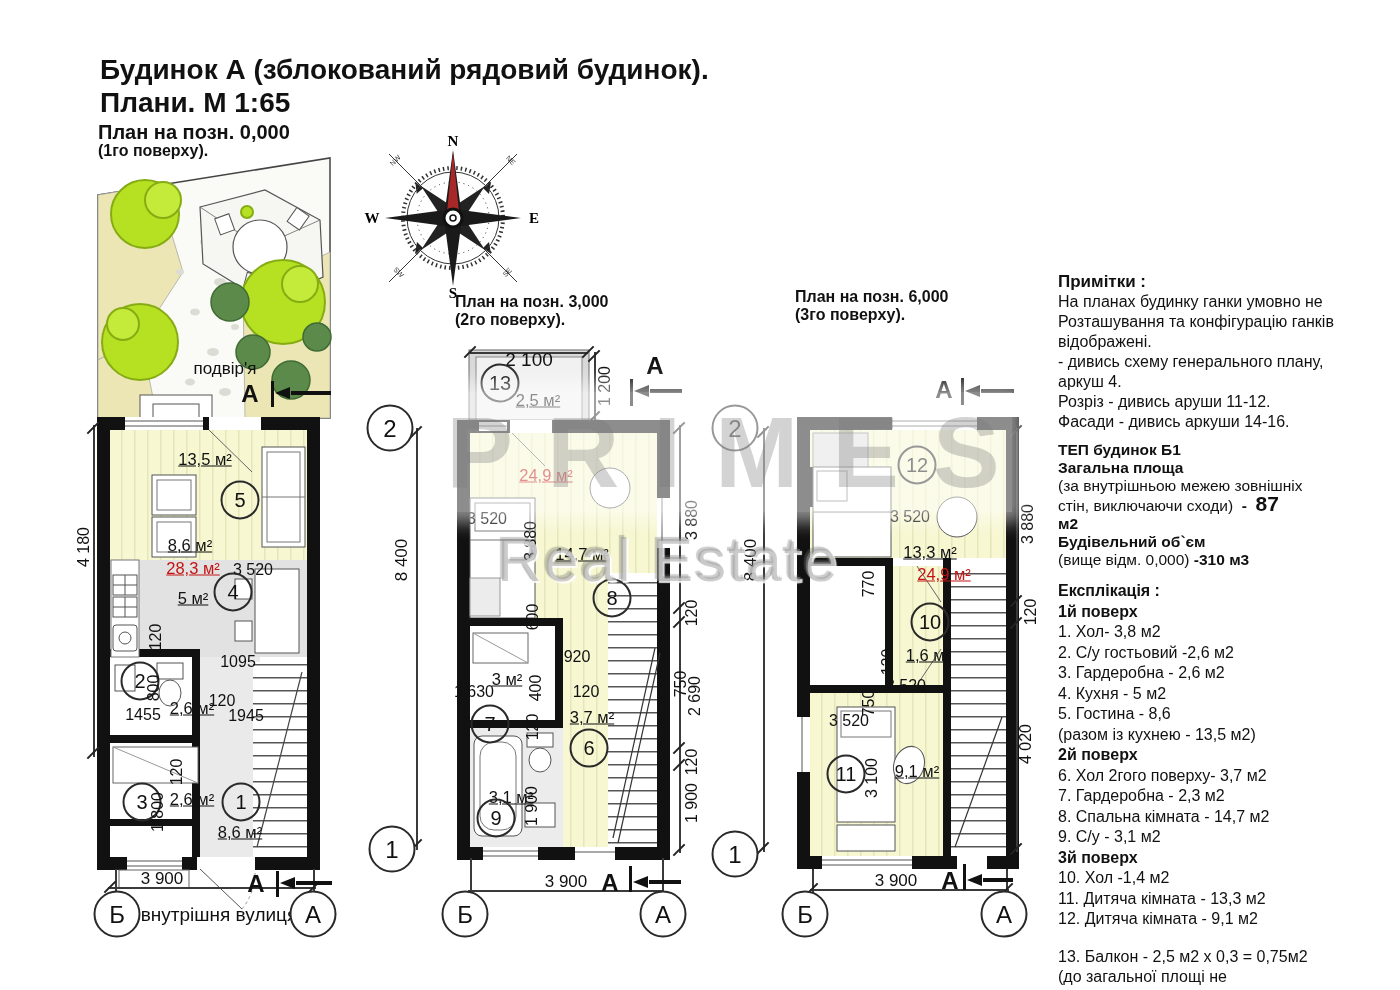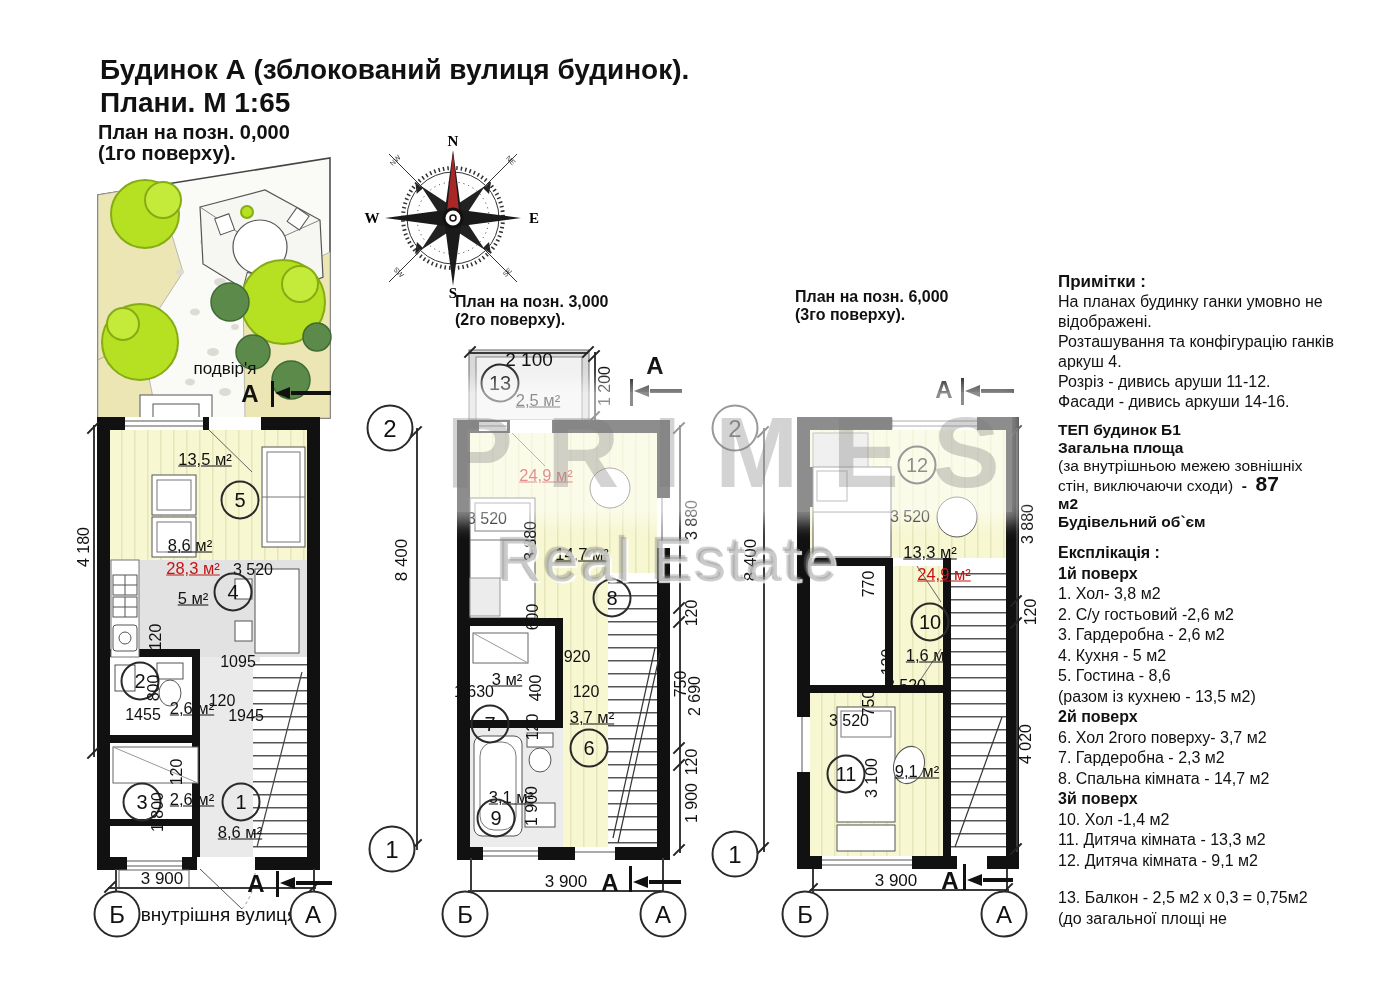--- a/index.html
+++ b/index.html
@@ -35,24 +35,24 @@
   .tep{margin-top:9px;line-height:18px;font-size:15.5px}
   .big87{font-size:21px}
   .expl{margin-top:12px;font-size:16px;line-height:20.5px}
   .gap{height:17px}
 </style>
 </head>
 <body>
 
 <div class="page">
 
-  <div class="hl" style="left:100px;top:55px;font-size:28px">Будинок А (зблокований вулиця будинок).</div>
+  <div class="hl" style="left:100px;top:55px;font-size:28px">Будинок А (зблокований рядовий будинок).</div>
   <div class="hl" style="left:100px;top:88px;font-size:28px">Плани. М 1:65</div>
   <div class="hl" style="left:98px;top:122px;font-size:20px">План на позн. 0,000</div>
-  <div class="hl" style="left:98px;top:143px;font-size:20px">(1го поверху).</div>
+  <div class="hl" style="left:98px;top:143px;font-size:16px">(1го поверху).</div>
   <div class="ptitle" style="left:455px;top:293px">
     <div>План на позн. 3,000</div>
     <div>(2го поверху).</div>
   </div>
   <div class="ptitle" style="left:795px;top:288px">
     <div>План на позн. 6,000</div>
     <div>(3го поверху).</div>
   </div>
 
   <svg class="plan" style="left:95px;top:152px" width="240" height="268" viewBox="0 0 240 268">
@@ -435,46 +435,49 @@
   <div class="vbar" style="left:963px;top:864px;height:26px"></div>
   <div class="ah" style="left:967px;top:874px"></div>
   <div class="hbar" style="left:983px;top:878px;width:30px"></div>
 
   <div class="wmband">PRIMES</div>
   <div class="wmsub">Real Estate</div>
 
   <div class="rightcol">
     <div class="nheading">Примітки :</div>
     <div>На планах будинку ганки умовно не</div>
+    <div>Розташування та конфігурацію ганків</div>
     <div>відображені.</div>
-    <div>Розташування та конфігурацію ганків</div>
+    <div>- дивись схему генерального плану,</div>
     <div>аркуш 4.</div>
     <div>Розріз - дивись аруши 11-12.</div>
     <div>Фасади - дивись аркуши 14-16.</div>
     <div class="tep">
       <div class="b">ТЕП будинок Б1</div>
       <div class="b">Загальна площа</div>
       <div>(за внутрішньою межею зовнішніх</div>
       <div><span>стін, виключаючи сходи)</span>&nbsp;&nbsp;<span class="b">-</span>&nbsp;&nbsp;<span class="b big87">87</span></div>
       <div class="b">м2</div>
       <div class="b">Будівельний об`єм</div>
+      <div><span>(вище відм. 0,000)</span> <span class="b">-310 м3</span></div>
     </div>
     <div class="expl">
       <div class="b">Експлікація :</div>
       <div class="b">1й поверх</div>
       <div>1. Хол- 3,8 м2</div>
       <div>2. С/у гостьовий -2,6 м2</div>
       <div>3. Гардеробна - 2,6 м2</div>
       <div>4. Кухня - 5 м2</div>
       <div>5. Гостина - 8,6</div>
       <div>(разом із кухнею - 13,5 м2)</div>
       <div class="b">2й поверх</div>
       <div>6. Хол 2гого поверху- 3,7 м2</div>
       <div>7. Гардеробна - 2,3 м2</div>
       <div>8. Спальна кімната - 14,7 м2</div>
+      <div>9. С/у - 3,1 м2</div>
       <div class="b">3й поверх</div>
       <div>10. Хол -1,4 м2</div>
       <div>11.  Дитяча кімната - 13,3 м2</div>
       <div>12. Дитяча кімната - 9,1 м2</div>
       <div class="gap"></div>
       <div>13. Балкон - 2,5 м2 х 0,3 = 0,75м2</div>
       <div>(до  загальної площі не</div>
 
     </div>
   </div>

